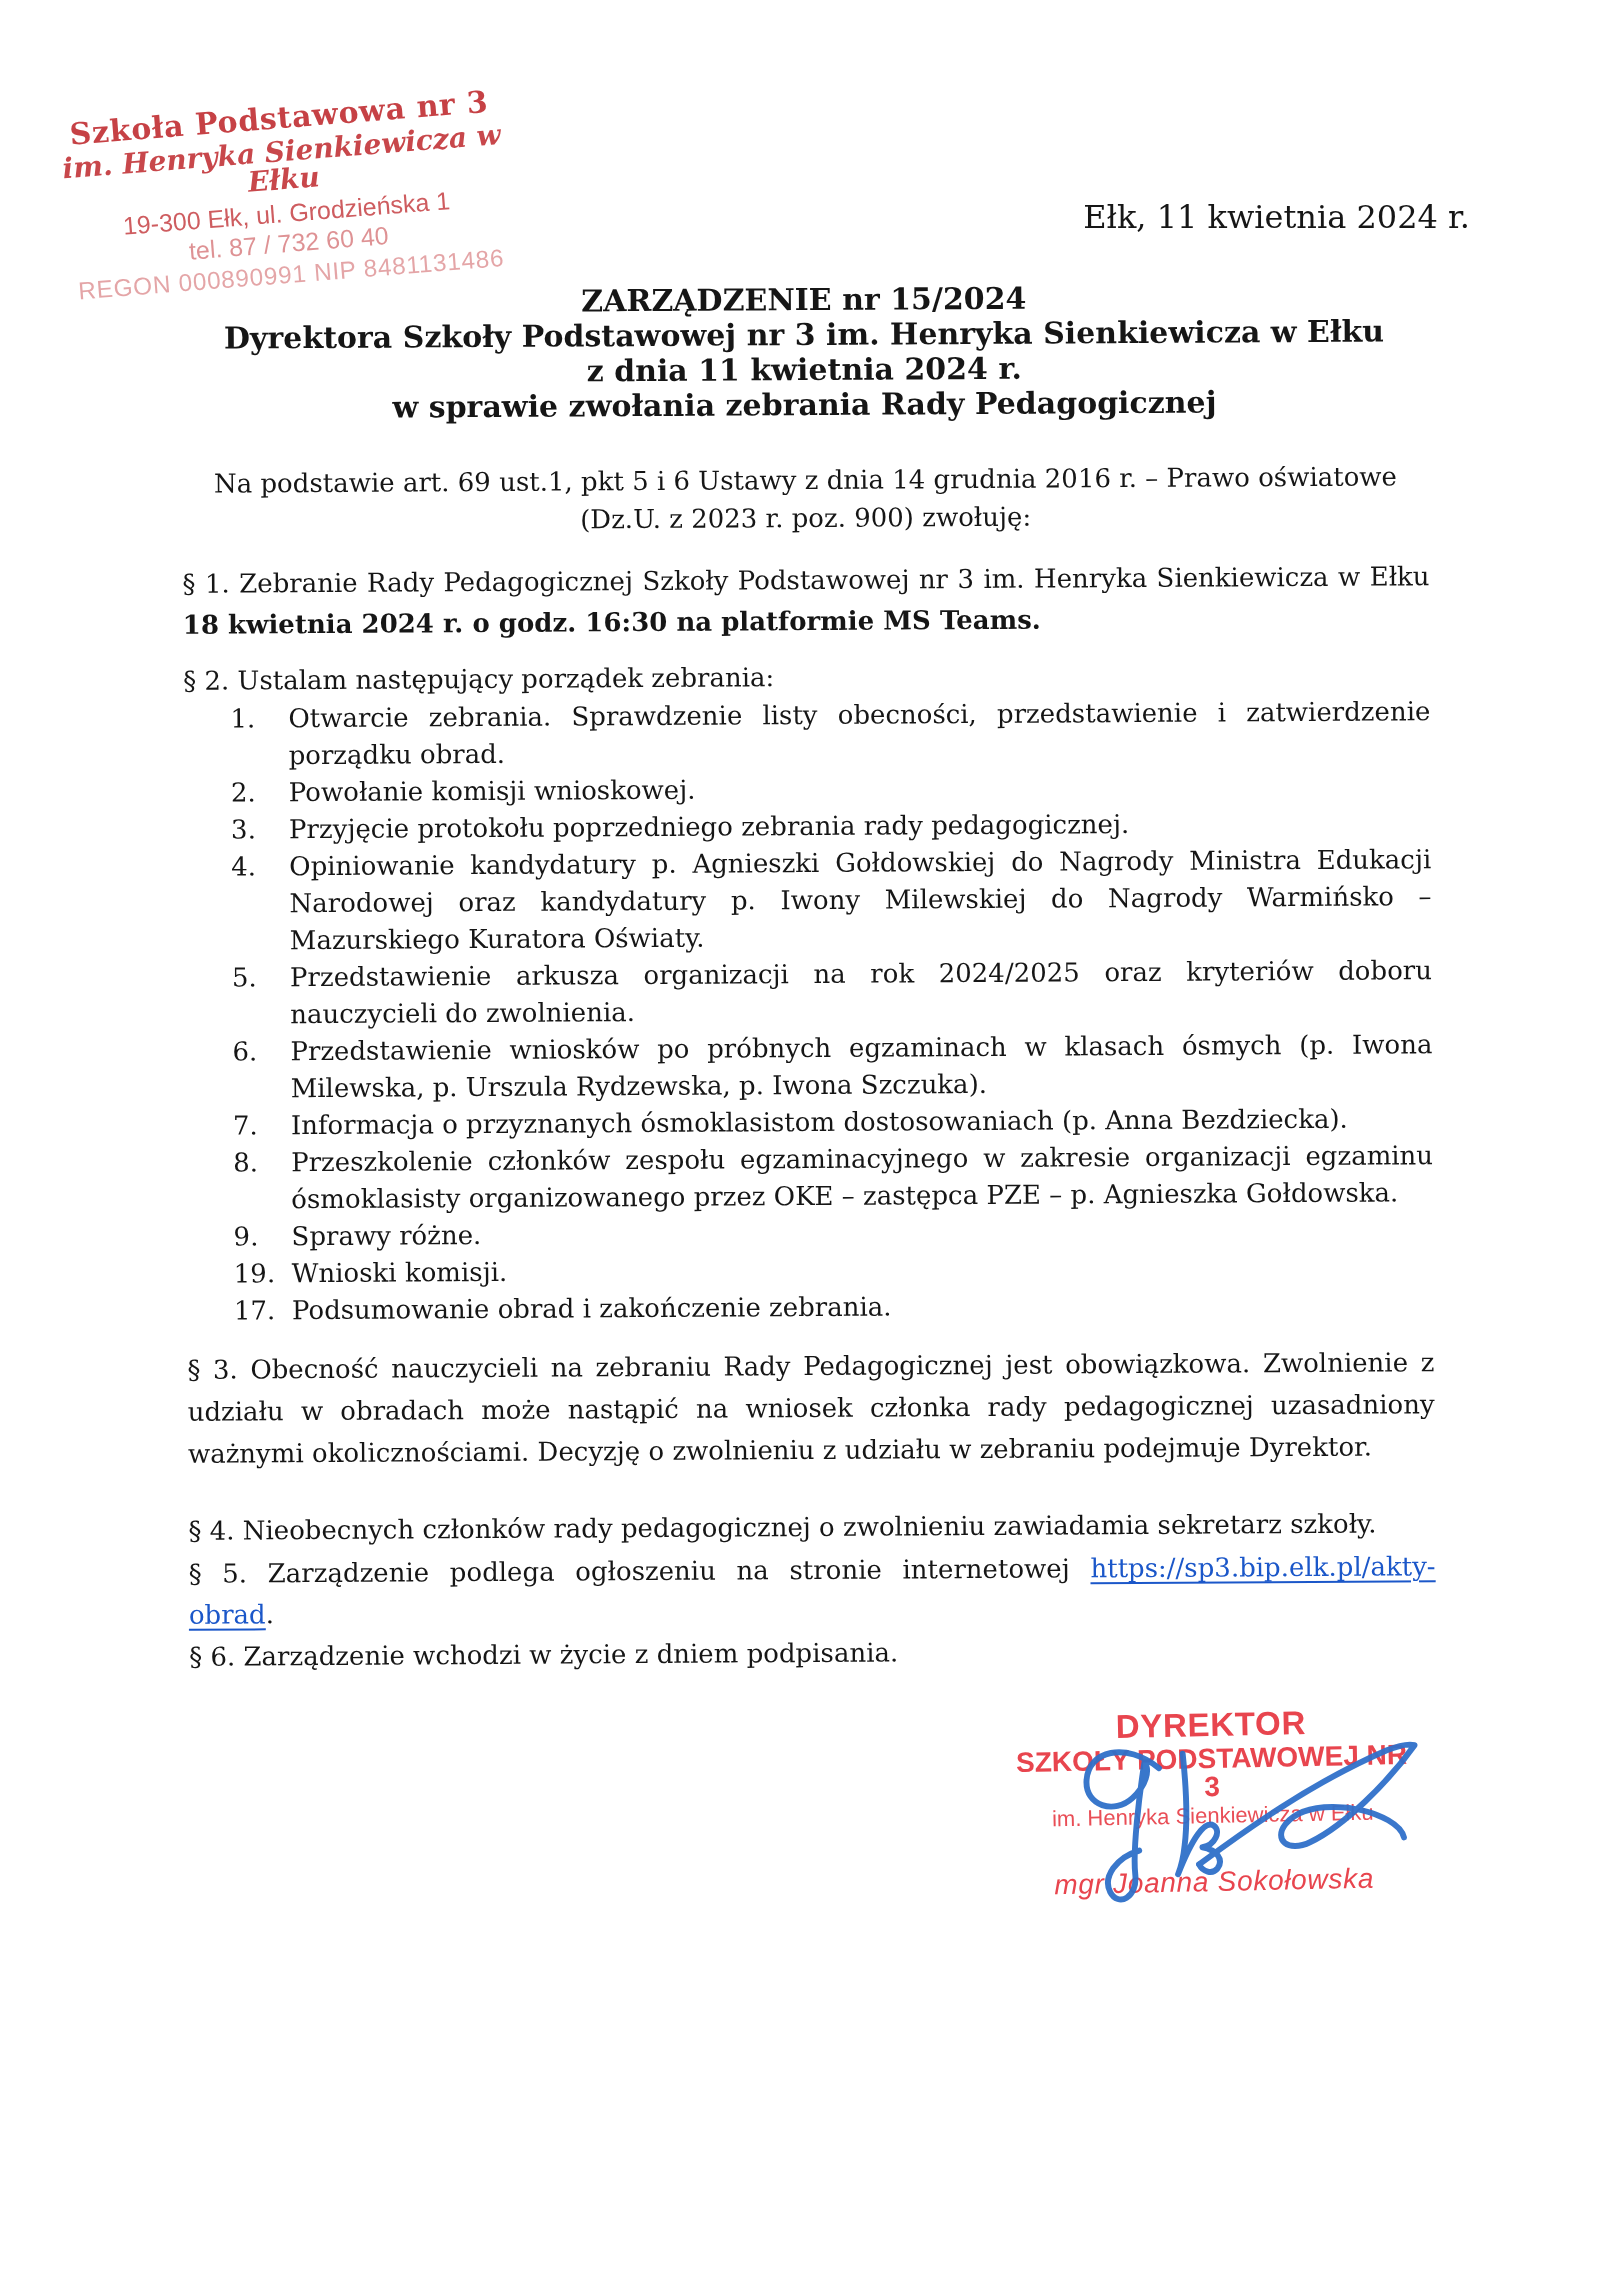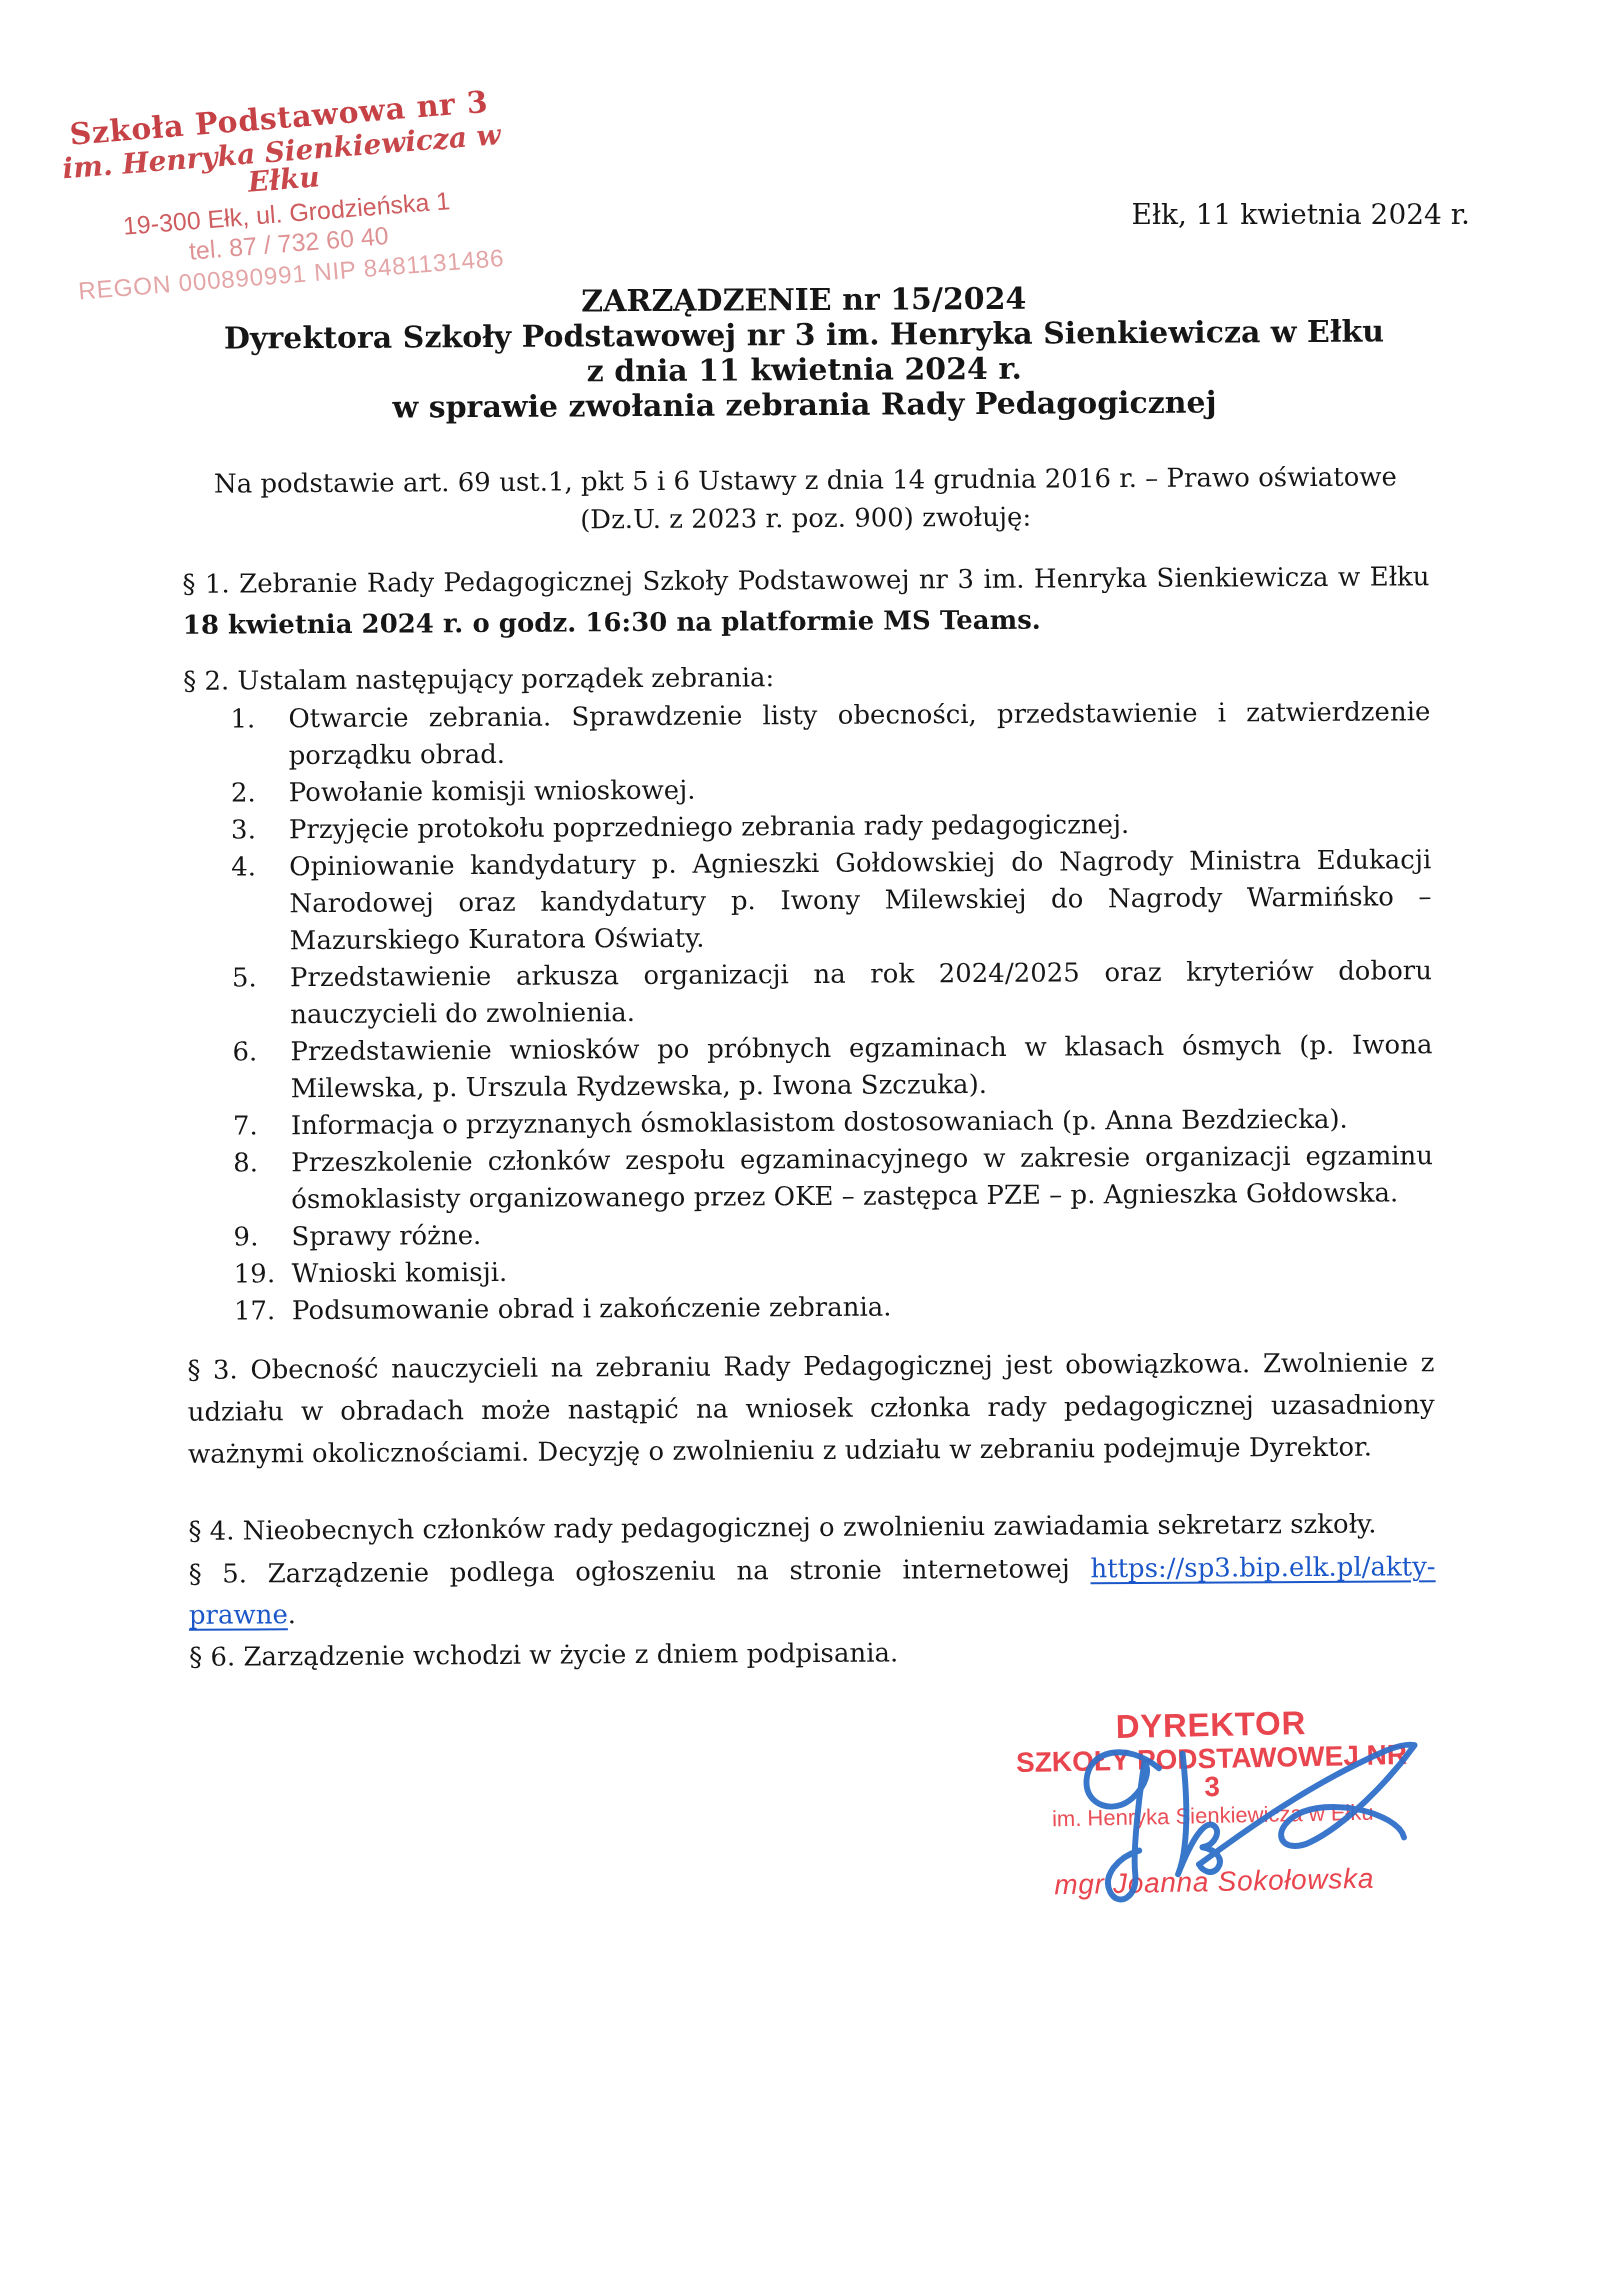--- a/index.html
+++ b/index.html
@@ -21,21 +21,21 @@
   }
   .school-stamp .s1{font-size:30px;font-weight:bold;letter-spacing:0.7px;opacity:.96;}
   .school-stamp .s2{font-size:28px;font-weight:bold;font-style:italic;margin-top:5.3px;opacity:.93;}
   .school-stamp .s3{font-family:"Liberation Sans",sans-serif;font-size:25px;margin-top:6.6px;opacity:.82;}
   .school-stamp .s4{font-family:"Liberation Sans",sans-serif;font-size:25px;margin-top:5.3px;opacity:.55;}
   .school-stamp .s5{font-family:"Liberation Sans",sans-serif;font-size:24.4px;margin-top:6.6px;opacity:.45;letter-spacing:0.7px;}
 
   
   .dateline{
     position:absolute;top:198px;right:148px;
-    font-size:28px;
+    font-size:32px;
   }
 
   
   .doc-body{
     position:absolute;left:0;top:0;width:1618px;height:2295px;
     transform:rotate(-0.35deg);
   }
   .title-block{position:absolute;left:0;top:282px;width:1618px;text-align:center;font-weight:bold;font-size:30px;line-height:35px;}
   .legal-basis{position:absolute;left:186px;top:461px;width:1247px;text-align:center;font-size:26px;line-height:38px;}
 
@@ -151,21 +151,21 @@
         <span class="agenda-text">Podsumowanie obrad i zakończenie zebrania.</span>
       </div>
     </div>
 
     <div class="par p3">§ 3. Obecność nauczycieli na zebraniu Rady Pedagogicznej jest obowiązkowa. Zwolnienie z udziału w obradach może nastąpić na wniosek członka rady pedagogicznej uzasadniony ważnymi okolicznościami. Decyzję o zwolnieniu z udziału w zebraniu podejmuje Dyrektor.</div>
 
     <div class="par p4">§ 4. Nieobecnych członków rady pedagogicznej o zwolnieniu zawiadamia sekretarz szkoły.</div>
 
     <div class="par p5">
       <div class="l1"><span>§ 5. Zarządzenie podlega ogłoszeniu na stronie internetowej</span> <a class="doc-link">https://sp3.bip.elk.pl/akty-</a></div>
-      <div class="l2"><a class="doc-link">prawne</a><span>.</span></div>
+      <div class="l2"><a class="doc-link">obrad</a><span>.</span></div>
     </div>
 
     <div class="par p6">§ 6. Zarządzenie wchodzi w życie z dniem podpisania.</div>
 
   </div>
 
   <div class="director-stamp">
     <div class="d1">DYREKTOR</div>
     <div class="d2">SZKOŁY PODSTAWOWEJ NR 3</div>
     <div class="d3">im. Henryka Sienkiewicza w Ełku</div>

